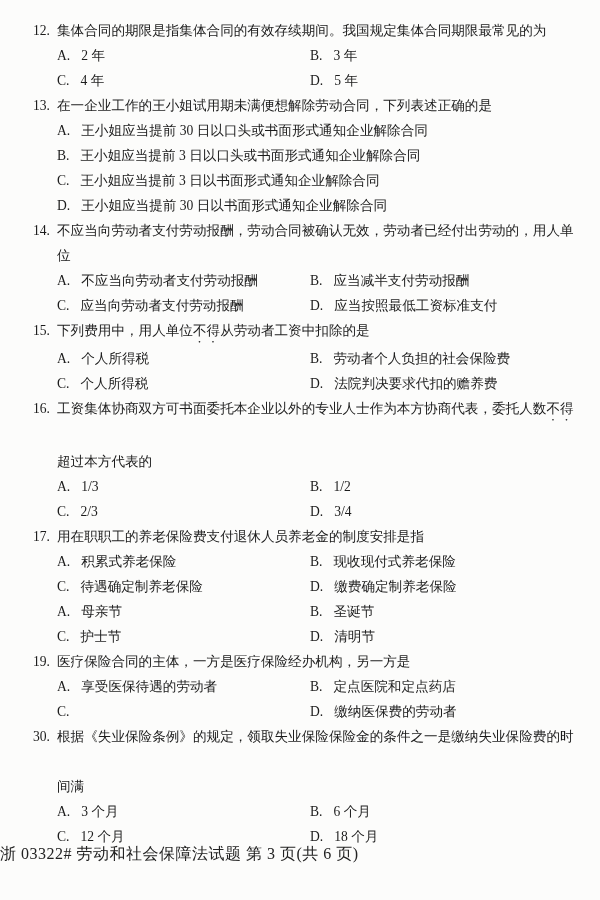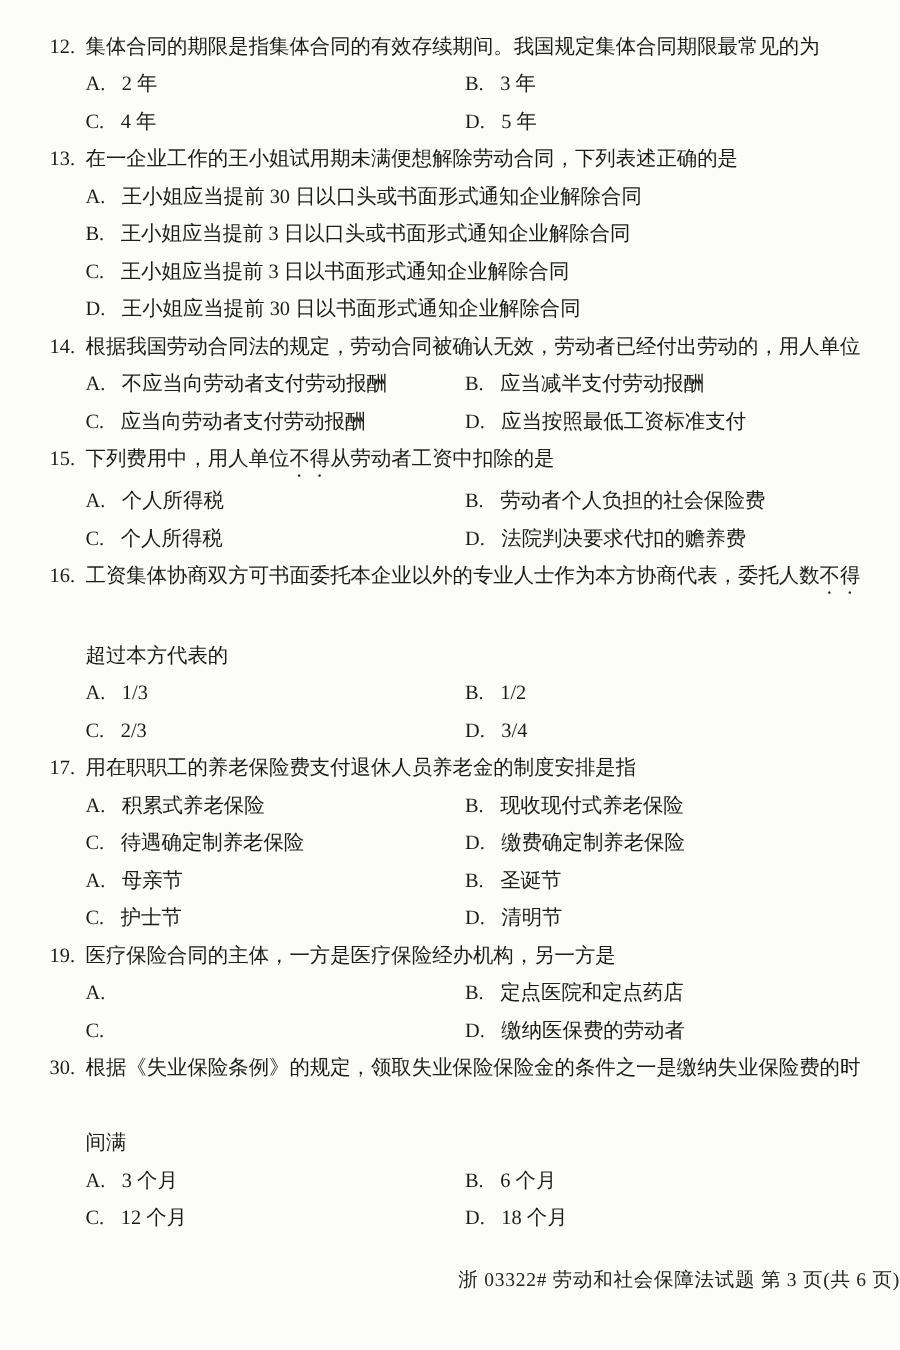--- a/index.html
+++ b/index.html
@@ -23,22 +23,22 @@
   .opt-a { width:253px; flex:none; }
   .opt-label { margin-right:11px; flex:none; }
   .emph {
     -webkit-text-emphasis:filled dot;
     -webkit-text-emphasis-position:under right;
     text-emphasis:filled dot;
     text-emphasis-position:under right;
   }
   .footer {
     position:absolute; left:0; right:0; top:844px;
-    text-align:right;
-    font-size:13px;
+    text-align:left;
+    font-size:16px;
     letter-spacing:0.5px;
     color:#222;
   }
 </style>
 </head>
 <body>
 
 <div class="page">
   <div class="content">
 
@@ -91,21 +91,21 @@
     </div>
     <div class="row opt-row">
       <span class="opt">
         <span class="opt-label">D.</span>
         <span class="opt-text">王小姐应当提前 30 日以书面形式通知企业解除合同</span>
       </span>
     </div>
 
     <div class="row stem-row">
       <span class="q-num">14.</span>
-      <span class="stem-text">根据我国劳动合同法的规定，劳动合同被确认无效，劳动者已经付出劳动的，用人单位</span>
+      <span class="stem-text">不应当向劳动者支付劳动报酬，劳动合同被确认无效，劳动者已经付出劳动的，用人单位</span>
     </div>
     <div class="row opt-row">
       <span class="opt opt-a">
         <span class="opt-label">A.</span>
         <span class="opt-text">不应当向劳动者支付劳动报酬</span>
       </span>
       <span class="opt">
         <span class="opt-label">B.</span>
         <span class="opt-text">应当减半支付劳动报酬</span>
       </span>
@@ -218,20 +218,21 @@
       </span>
     </div>
 
     <div class="row stem-row">
       <span class="q-num">19.</span>
       <span class="stem-text">医疗保险合同的主体，一方是医疗保险经办机构，另一方是</span>
     </div>
     <div class="row opt-row">
       <span class="opt opt-a">
         <span class="opt-label">A.</span>
+        <span class="opt-text">享受医保待遇的劳动者</span>
       </span>
       <span class="opt">
         <span class="opt-label">B.</span>
         <span class="opt-text">定点医院和定点药店</span>
       </span>
     </div>
     <div class="row opt-row">
       <span class="opt opt-a">
         <span class="opt-label">C.</span>
       </span>

